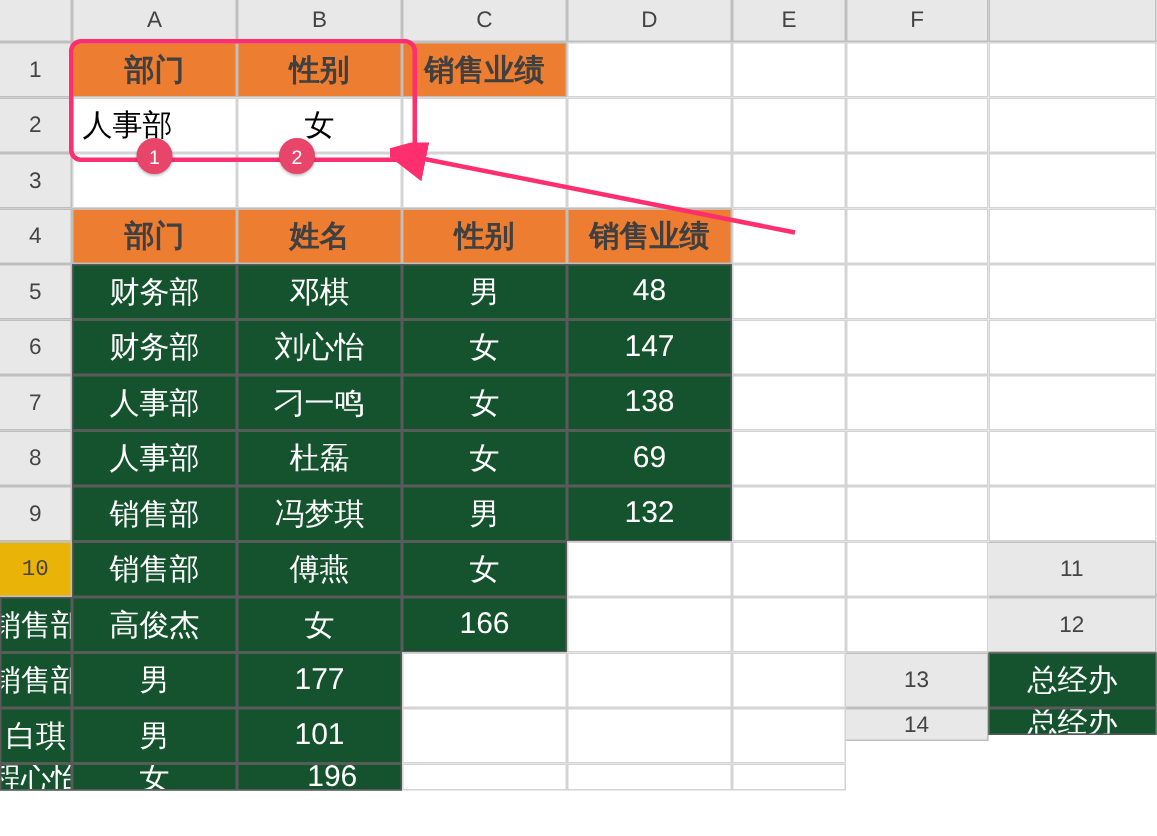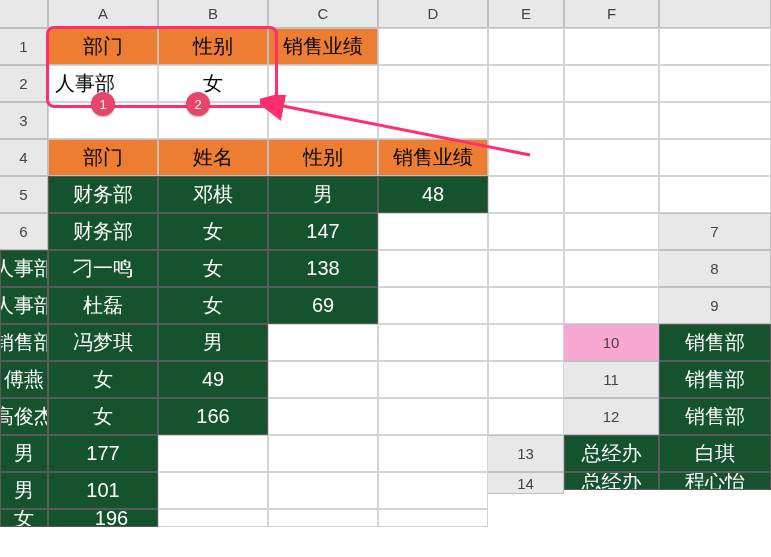--- a/index.html
+++ b/index.html
@@ -41,23 +41,23 @@
     display: flex;
     align-items: center;
     justify-content: center;
     background: #fff;
     font-size: 20px;
     white-space: nowrap;
     overflow: hidden;
   }
   .hdr-orange {
     background: #ed7d31;
-    color: #000000;
+    color: #404040;
     border: 1px solid #bfbfbf;
-    font-weight: 400;
+    font-weight: 700;
     text-align: right;
   }
   .data-dark {
     background: #14532d;
     color: #fff;
     border: 1px solid #5a5a5a;
   }
   .callout-box {
     position: absolute;
     border: 3px solid #ff2e6e;
@@ -77,21 +77,21 @@
     align-items: center;
     justify-content: center;
     z-index: 6;
     box-shadow: 0 1px 2px rgba(0,0,0,.3);
   }
   svg.arrow {
     position: absolute;
     z-index: 4;
     pointer-events: none;
   }
-  .row-head.sel { background: #f9a8d4; }
+  .row-head.sel { background: #eab308; font-family: Liberation Mono, monospace; }
 </style>
 </head>
 <body>
 
 <div class="grid" id="grid" style="grid-template-rows: 28px repeat(13, 37px) 18px;">
     <div class="corner"></div>
     <div class="col-head">A</div>
     <div class="col-head">B</div>
     <div class="col-head">C</div>
     <div class="col-head">D</div>
@@ -133,20 +133,21 @@
     <div class="row-head">5</div>
     <div class="cell data-dark">财务部</div>
     <div class="cell data-dark">邓棋</div>
     <div class="cell data-dark">男</div>
     <div class="cell data-dark">48</div>
     <div class="cell"></div>
     <div class="cell"></div>
     <div class="cell"></div>
     <div class="row-head">6</div>
     <div class="cell data-dark">财务部</div>
+    <div class="cell data-dark">刘心怡</div>
     <div class="cell data-dark">女</div>
     <div class="cell data-dark">147</div>
     <div class="cell"></div>
     <div class="cell"></div>
     <div class="cell"></div>
     <div class="row-head">7</div>
     <div class="cell data-dark">人事部</div>
     <div class="cell data-dark">刁一鸣</div>
     <div class="cell data-dark">女</div>
     <div class="cell data-dark">138</div>
@@ -158,28 +159,28 @@
     <div class="cell data-dark">杜磊</div>
     <div class="cell data-dark">女</div>
     <div class="cell data-dark">69</div>
     <div class="cell"></div>
     <div class="cell"></div>
     <div class="cell"></div>
     <div class="row-head">9</div>
     <div class="cell data-dark">销售部</div>
     <div class="cell data-dark">冯梦琪</div>
     <div class="cell data-dark">男</div>
+    <div class="cell data-dark">132</div>
     <div class="cell"></div>
     <div class="cell"></div>
     <div class="cell"></div>
     <div class="row-head sel">10</div>
     <div class="cell data-dark">销售部</div>
     <div class="cell data-dark">傅燕</div>
     <div class="cell data-dark">女</div>
-    <div class="cell data-dark">49</div>
     <div class="cell"></div>
     <div class="cell"></div>
     <div class="cell"></div>
     <div class="row-head">11</div>
     <div class="cell data-dark">销售部</div>
     <div class="cell data-dark">高俊杰</div>
     <div class="cell data-dark">女</div>
     <div class="cell data-dark">166</div>
     <div class="cell"></div>
     <div class="cell"></div>

